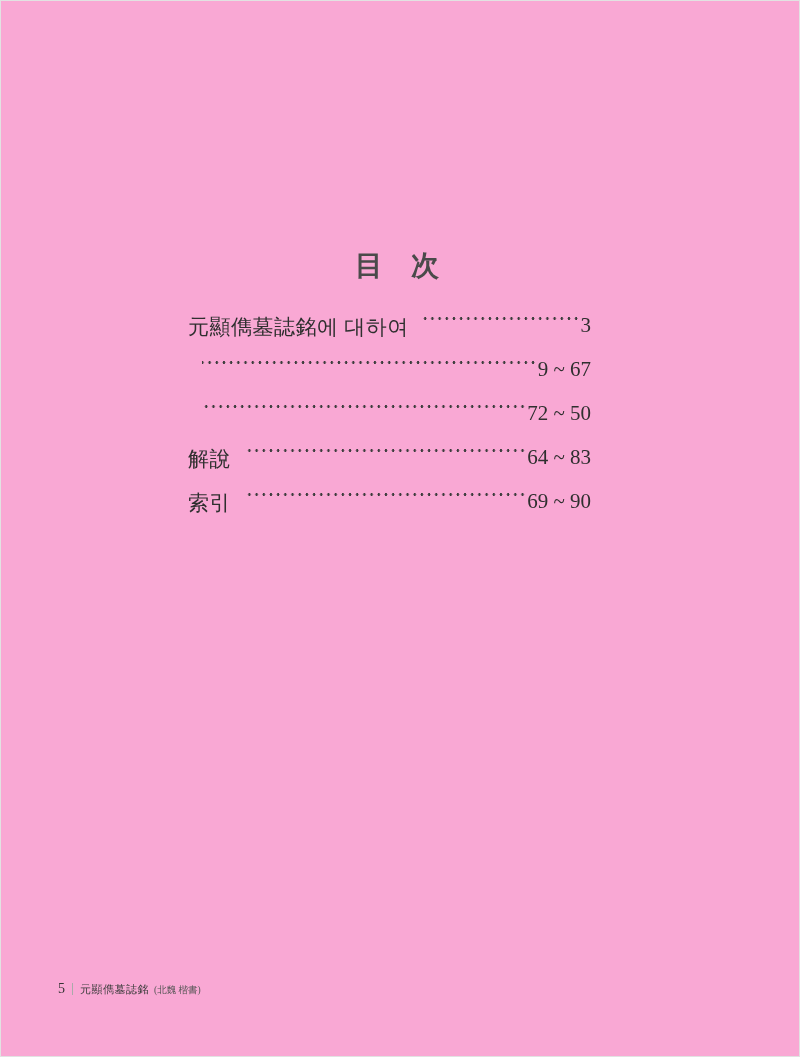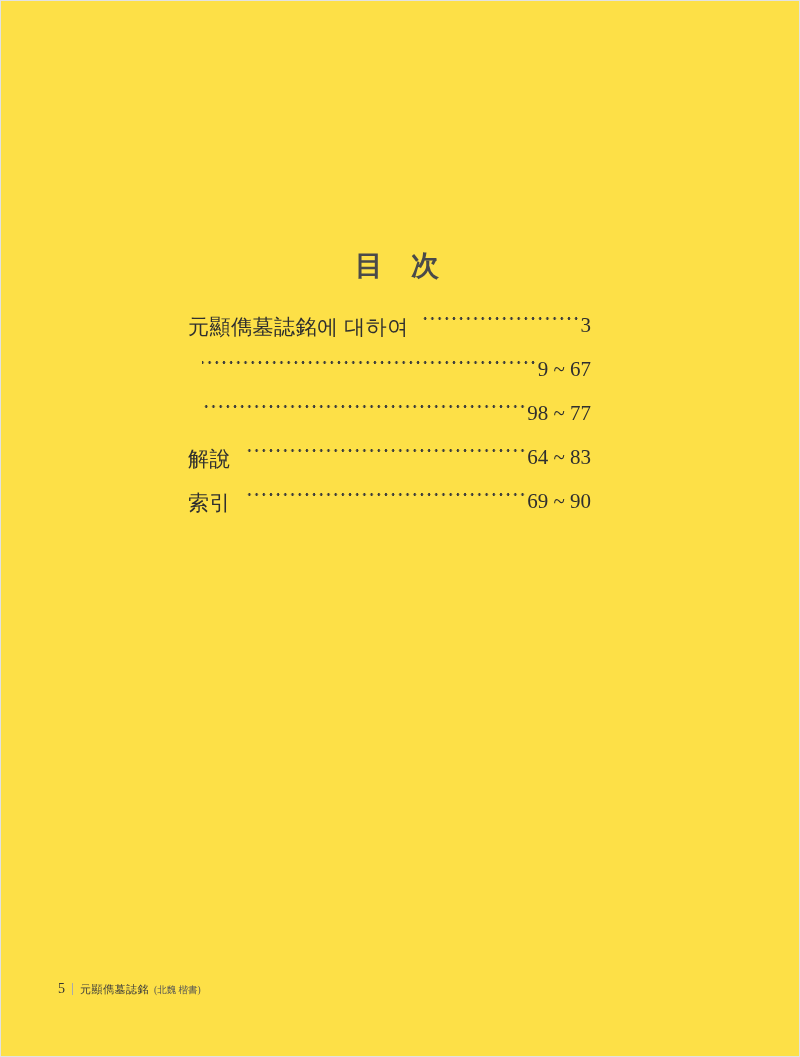--- a/index.html
+++ b/index.html
@@ -2,21 +2,21 @@
 <html><head>
 <meta charset="utf-8">
 <style>
   * { margin: 0; padding: 0; box-sizing: border-box; }
   html, body { background: #f4f4f4; }
   .page {
     position: relative;
     width: 800px;
     height: 1057px;
     margin: 0 auto;
-    background: #fde047;
+    background: #f9a8d4;
     border: 1px solid #e2e2e2;
     font-family: "Liberation Serif", "DejaVu Serif", serif;
     color: #2f2f2f;
     overflow: hidden;
   }
   .page-title {
     position: absolute;
     top: 246px;
     left: 0;
     width: 100%;
@@ -107,21 +107,21 @@
       <span class="toc-pages">3</span>
     </div>
 
     <div class="toc-row">
       <span class="toc-leader"></span>
       <span class="toc-pages">9 ~ 67</span>
     </div>
 
     <div class="toc-row">
       <span class="toc-leader"></span>
-      <span class="toc-pages">98 ~ 77</span>
+      <span class="toc-pages">72 ~ 50</span>
     </div>
 
     <div class="toc-row">
       <span class="toc-label">解說</span>
       <span class="toc-leader"></span>
       <span class="toc-pages">64 ~ 83</span>
     </div>
 
     <div class="toc-row">
       <span class="toc-label">索引</span>

